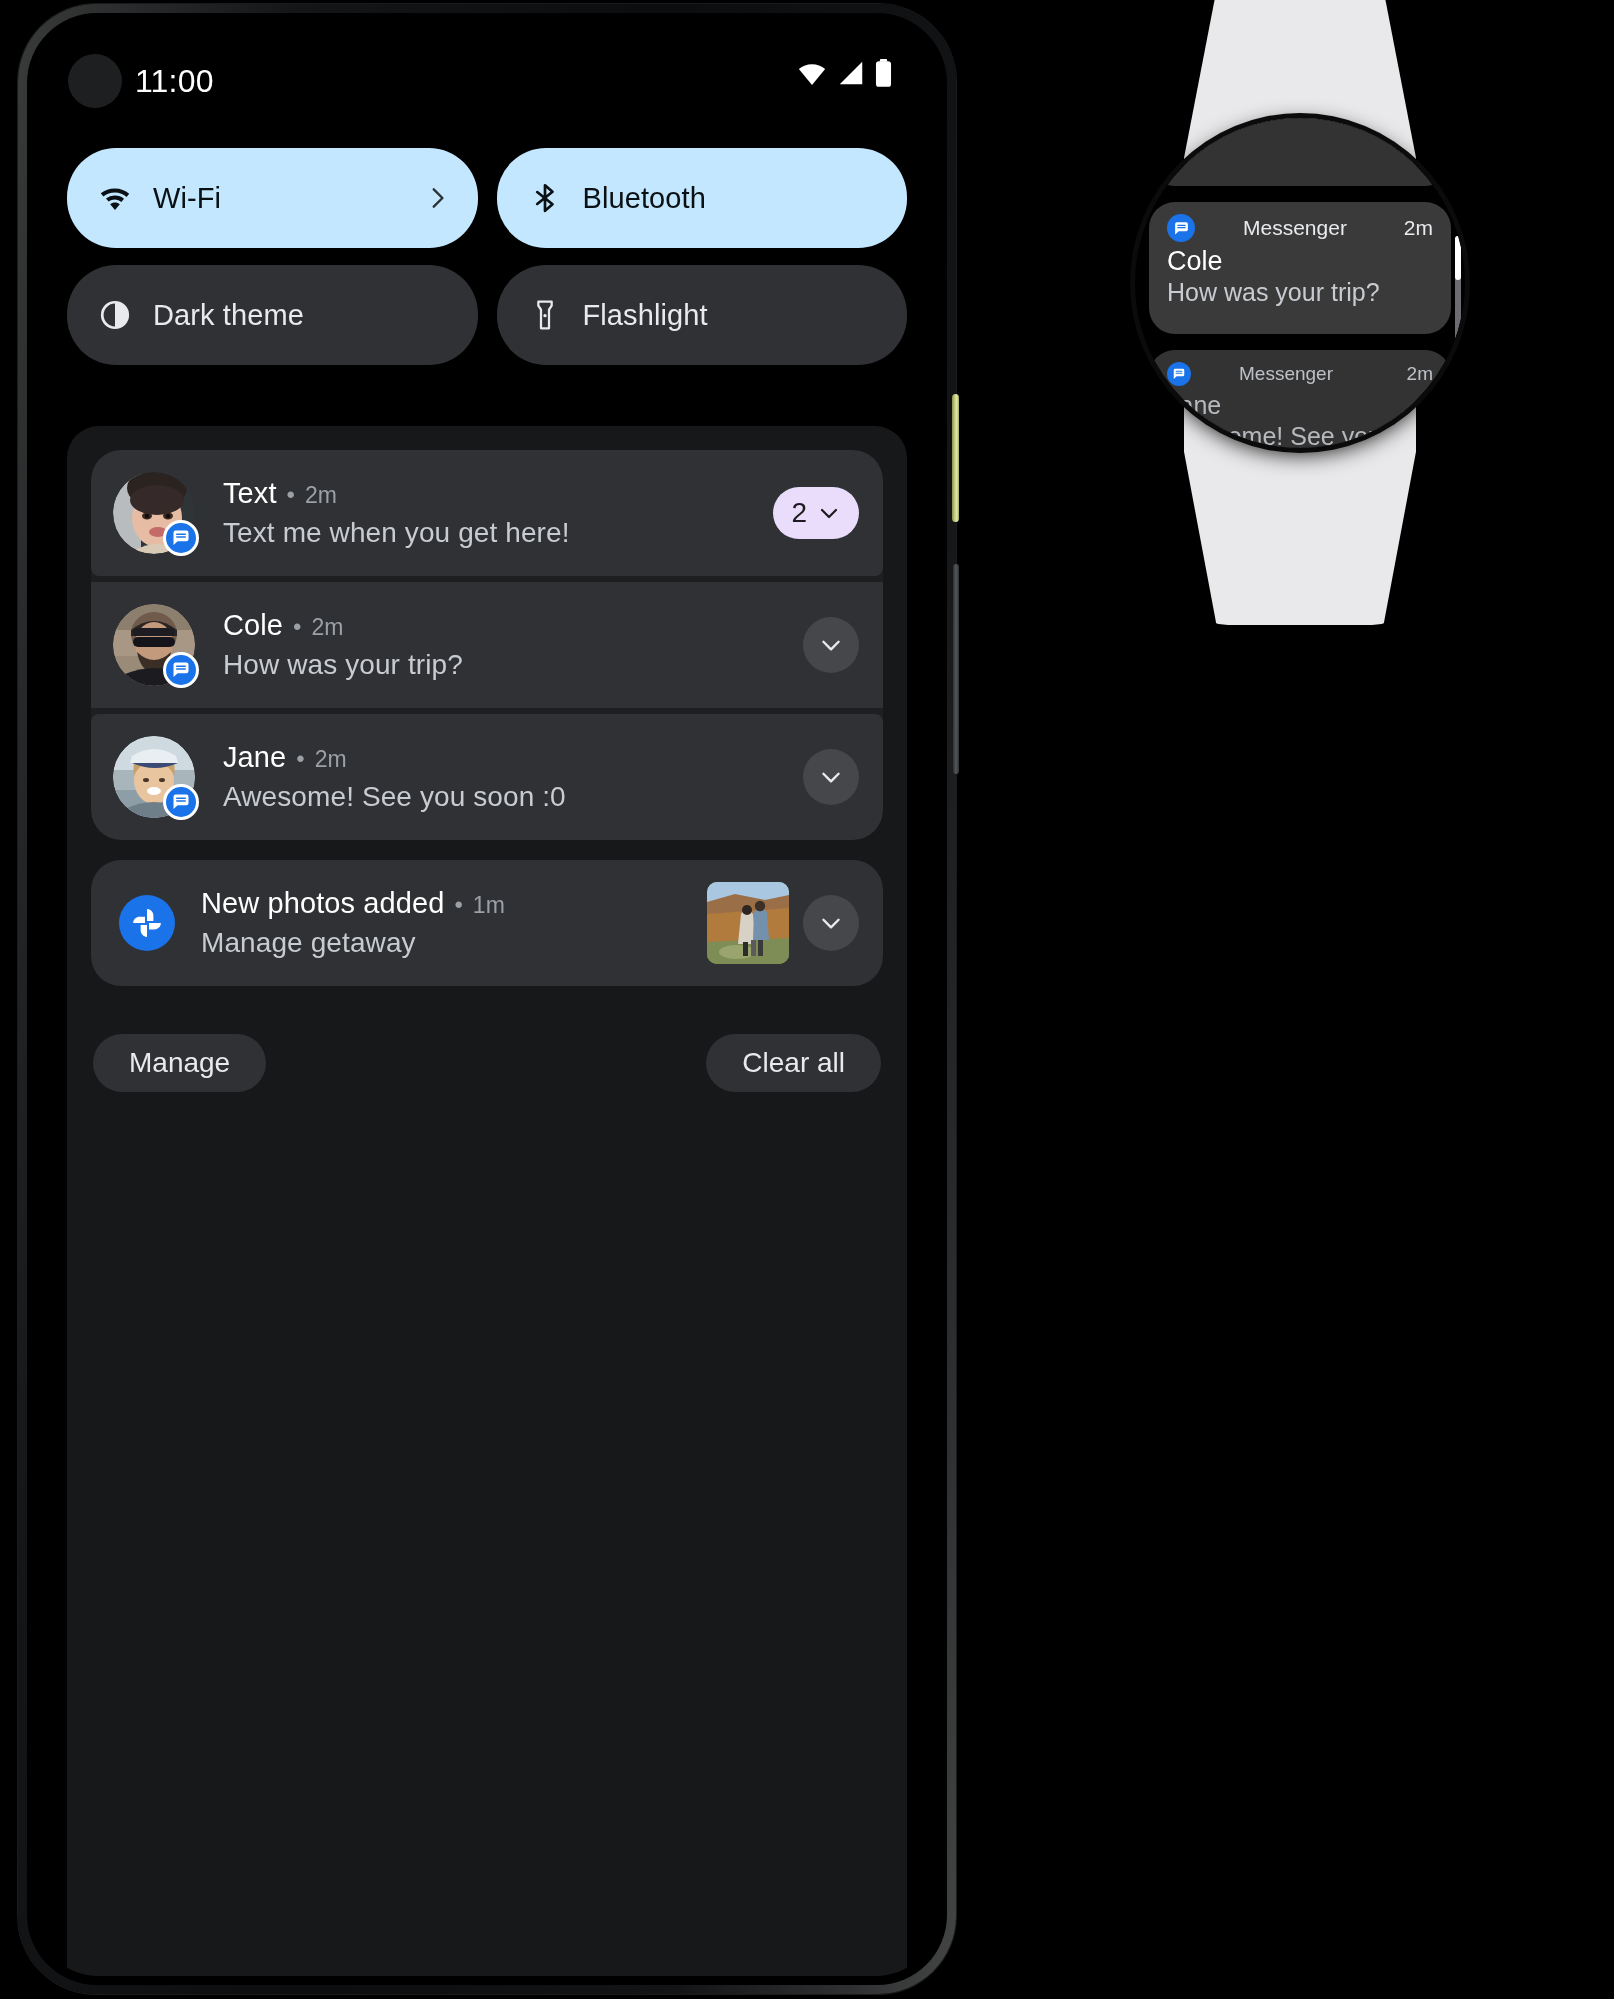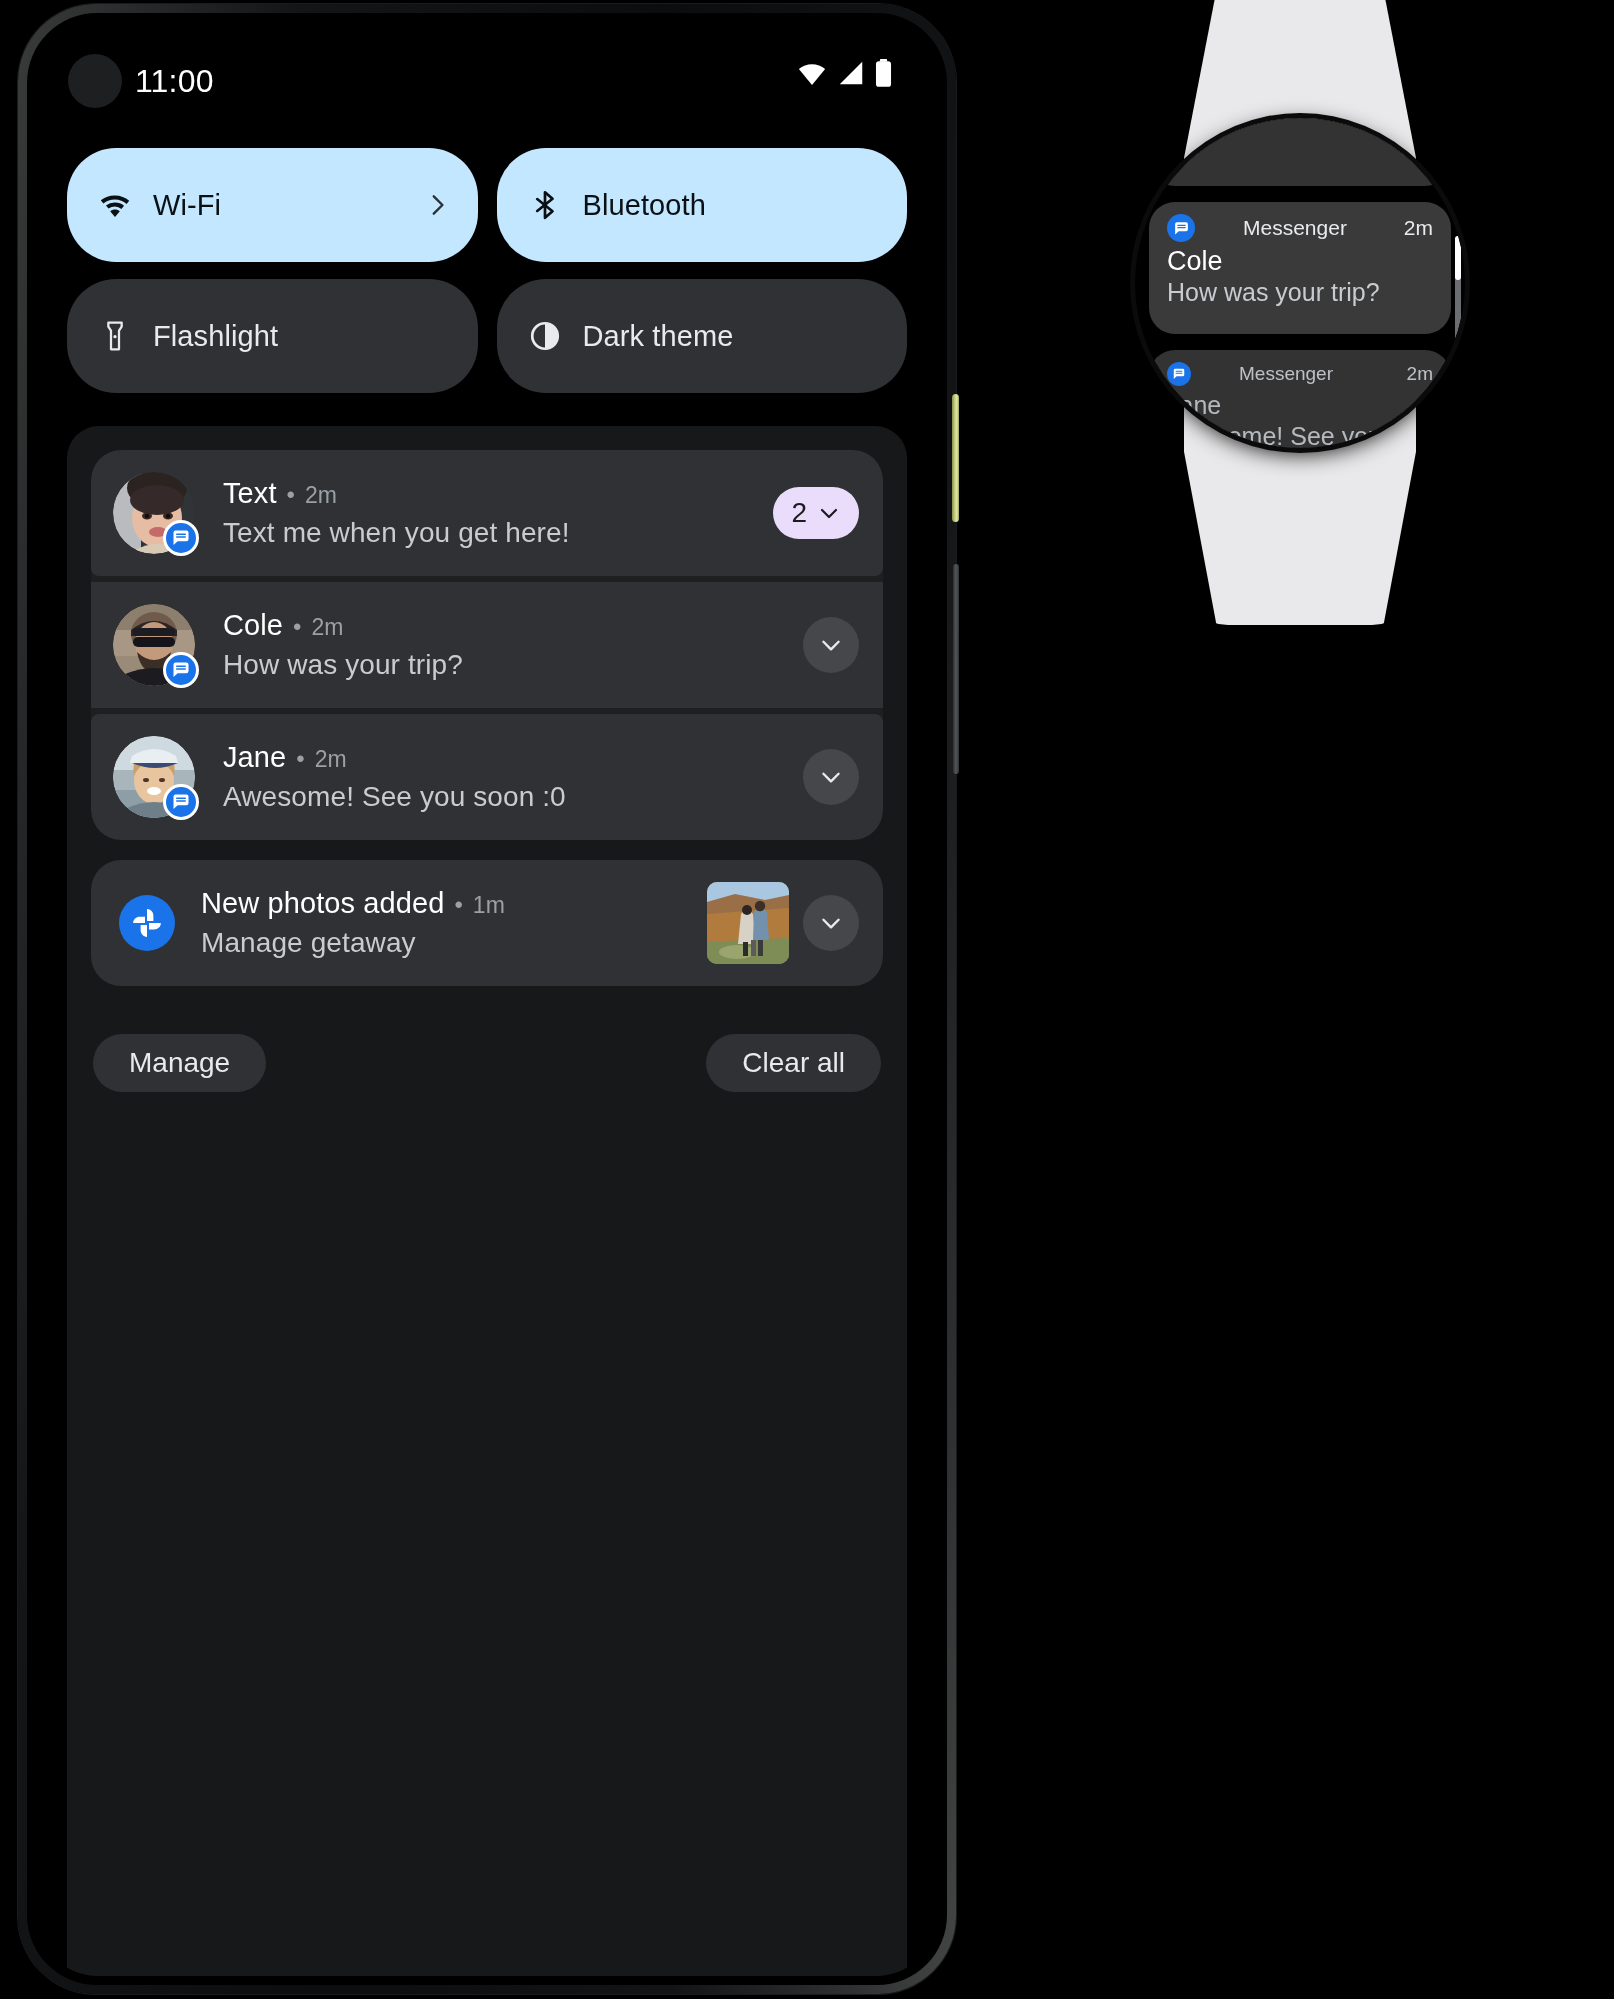--- a/index.html
+++ b/index.html
@@ -115,21 +115,21 @@
     top: 126px;
     right: 31px;
   }
   .qs-row {
     display: flex;
     gap: 19px;
     margin-bottom: 17px;
   }
   .qs-tile {
     flex: 1;
-    height: 114px;
+    height: 100px;
     border-radius: 49px;
     display: flex;
     align-items: center;
     padding: 0 30px;
     box-sizing: border-box;
     position: relative;
   }
   .qs-tile.active {
     background: #c2e7fe;
     color: #0a1014;
@@ -504,36 +504,36 @@
                 <path fill="none" stroke="#0a1014" stroke-width="1.9" stroke-linejoin="round" stroke-linecap="round" d="M6.5 7.8 17.3 16.4 12 21V3l5.3 4.6L6.5 16.2"></path>
               </svg>
             </span>
             <span class="qs-label">Bluetooth</span>
           </div>
         </div>
 
         <div class="qs-row">
           <div class="qs-tile inactive">
             <span class="qs-icon">
+              <svg viewBox="0 0 24 24" width="34" height="34">
+                <circle cx="12" cy="12" r="9" fill="none" stroke="#e8eaed" stroke-width="1.9"></circle>
+                <path fill="#e8eaed" d="M12 3.2a8.8 8.8 0 0 1 0 17.6V3.2z"></path>
+              </svg>
+            </span>
+            <span class="qs-label">Dark theme</span>
+          </div>
+
+          <div class="qs-tile inactive">
+            <span class="qs-icon">
               <svg viewBox="0 0 24 24" width="32" height="32">
                 <path fill="none" stroke="#e8eaed" stroke-width="1.7" stroke-linejoin="round" d="M7 2h10v3l-2 3v14H9V8L7 5V2z"></path>
                 <circle cx="12" cy="12.5" r="1.25" fill="#e8eaed"></circle>
               </svg>
             </span>
             <span class="qs-label">Flashlight</span>
-          </div>
-
-          <div class="qs-tile inactive">
-            <span class="qs-icon">
-              <svg viewBox="0 0 24 24" width="34" height="34">
-                <circle cx="12" cy="12" r="9" fill="none" stroke="#e8eaed" stroke-width="1.9"></circle>
-                <path fill="#e8eaed" d="M12 3.2a8.8 8.8 0 0 1 0 17.6V3.2z"></path>
-              </svg>
-            </span>
-            <span class="qs-label">Dark theme</span>
           </div>
         </div>
       </div>
 
       <div class="shade">
 
         <div class="notif-group">
 
           <div class="notif">
             <div class="avatar-wrap">

